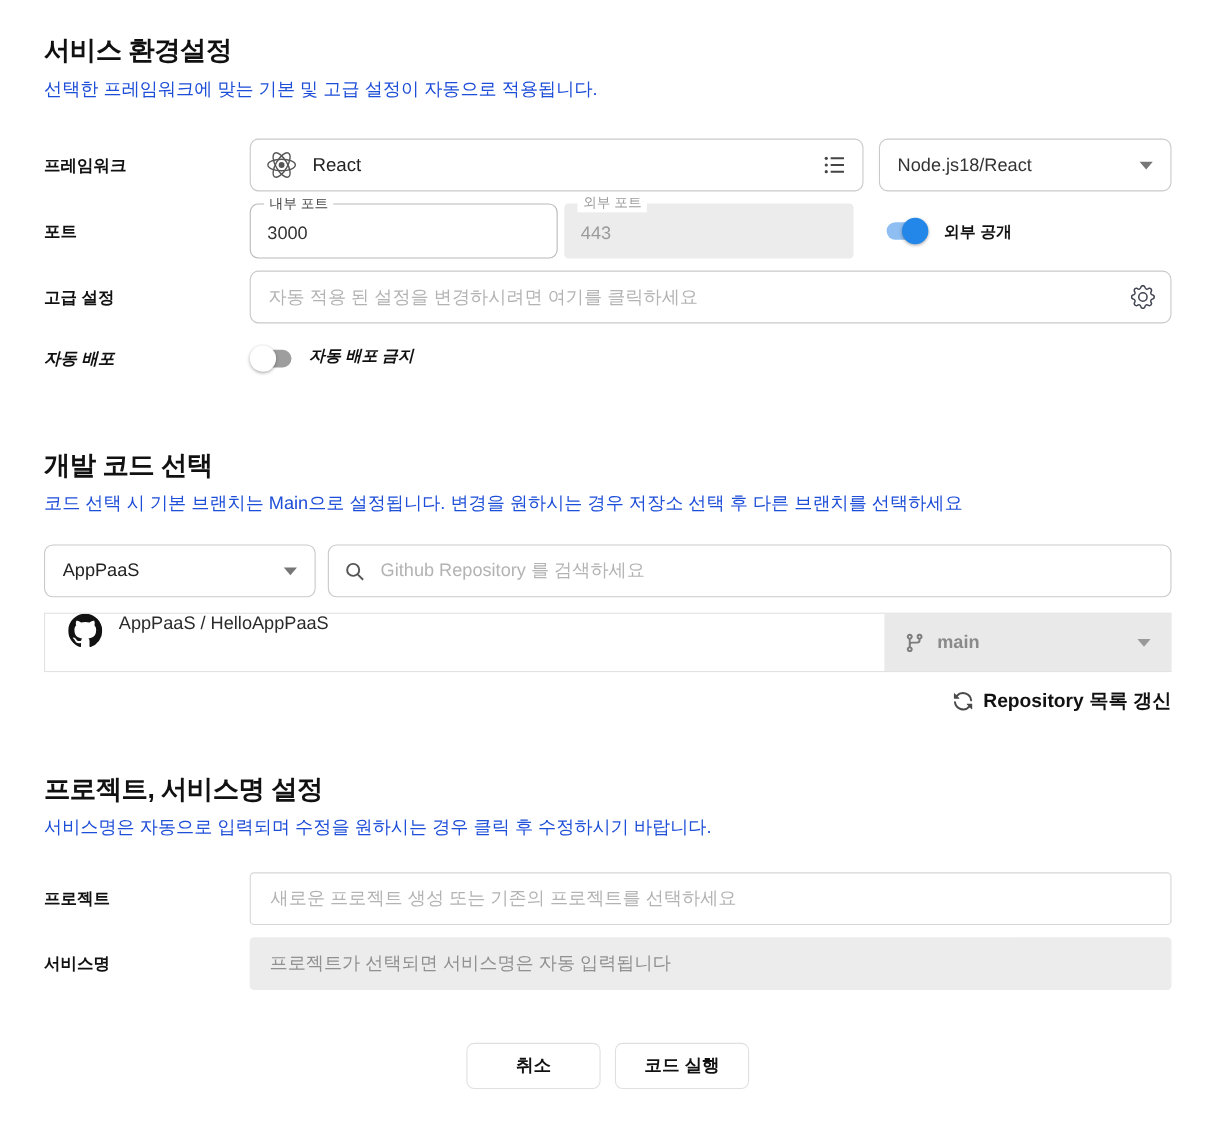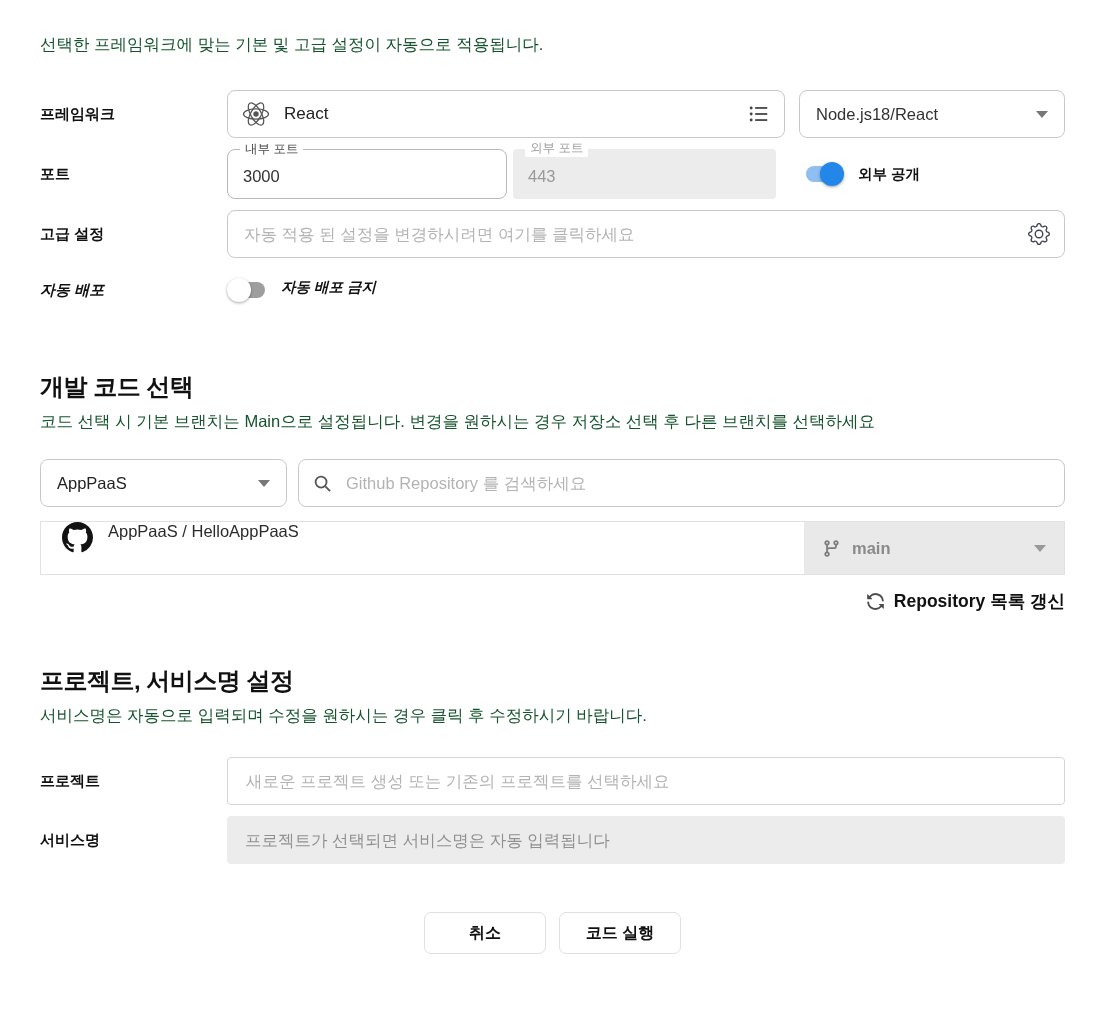--- a/index.html
+++ b/index.html
@@ -5,21 +5,21 @@
   * { box-sizing: border-box; }
   html,body { margin:0; padding:0; background:#fff; }
   body {
     width:1098px; height:1028px;
     font-family:"Liberation Sans","DejaVu Sans",sans-serif;
     color:#1a1a1a;
   }
   .page { padding:30px 33px 20px 40px; }
 
   h1.sec-title { font-size:24px; font-weight:800; margin:0 0 8px 0; color:#111; letter-spacing:-0.5px; }
-  .sec-sub { font-size:16.5px; color:#14532d; margin:4px 0 34px 0; }
+  .sec-sub { font-size:16.5px; color:#1d4ed8; margin:4px 0 34px 0; }
 
   .form-row { display:flex; align-items:center; margin-bottom:11px; }
   .row-label { width:187px; flex-shrink:0; font-size:15px; font-weight:800; color:#111; }
   .row-fields { flex:1; display:flex; align-items:stretch; }
 
   .box {
     border:1px solid #c9c9c9; border-radius:8px; background:#fff;
     display:flex; align-items:center; height:48px; padding:0 14px;
   }
   .grow { flex:1; }
@@ -79,20 +79,21 @@
     font-size:16px; font-weight:800; color:#111; font-family:inherit; cursor:pointer;
   }
 
   .icon { flex-shrink:0; display:inline-flex; }
 </style>
 </head>
 <body>
 
 <div class="page">
 
+  <h1 class="sec-title">서비스 환경설정</h1>
   <p class="sec-sub">선택한 프레임워크에 맞는 기본 및 고급 설정이 자동으로 적용됩니다.</p>
 
   <div class="form-row">
     <div class="row-label">프레임워크</div>
     <div class="row-fields">
       <div class="box grow">
         <span class="icon">
           <svg width="28" height="28" viewBox="-11 -11 22 22">
             <circle r="2.1" fill="#555"></circle>
             <g stroke="#555" fill="none" stroke-width="1">

